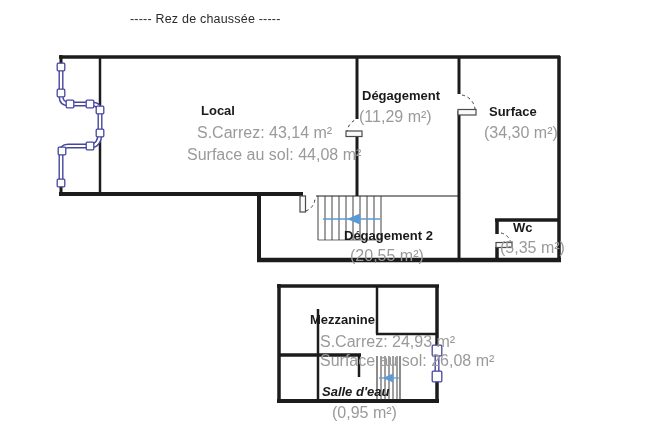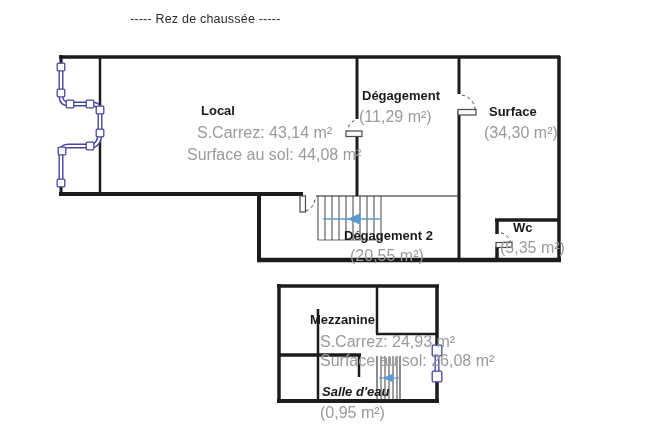--- a/index.html
+++ b/index.html
@@ -147,15 +147,15 @@
     <div class="lbl room-area" style="left:350px;top:248px;">(20,55 m²)</div>
 
     <div class="lbl room-name" style="left:513px;top:221px;">Wc</div>
     <div class="lbl room-area" style="left:500px;top:240px;">(5,35 m²)</div>
 
     <div class="lbl room-name" style="left:310px;top:313px;">Mezzanine</div>
     <div class="lbl room-area" style="left:320px;top:334px;">S.Carrez: 24,93 m²</div>
     <div class="lbl room-area" style="left:320px;top:353px;">Surface au sol: 26,08 m²</div>
 
     <div class="lbl room-name" style="left:322px;top:385px;font-style:italic;">Salle d'eau</div>
-    <div class="lbl room-area" style="left:320px;top:405px;">(0,95 m²)</div>
+    <div class="lbl room-area" style="left:332px;top:405px;">(0,95 m²)</div>
   </div>
 </div>
 
 </body></html>

